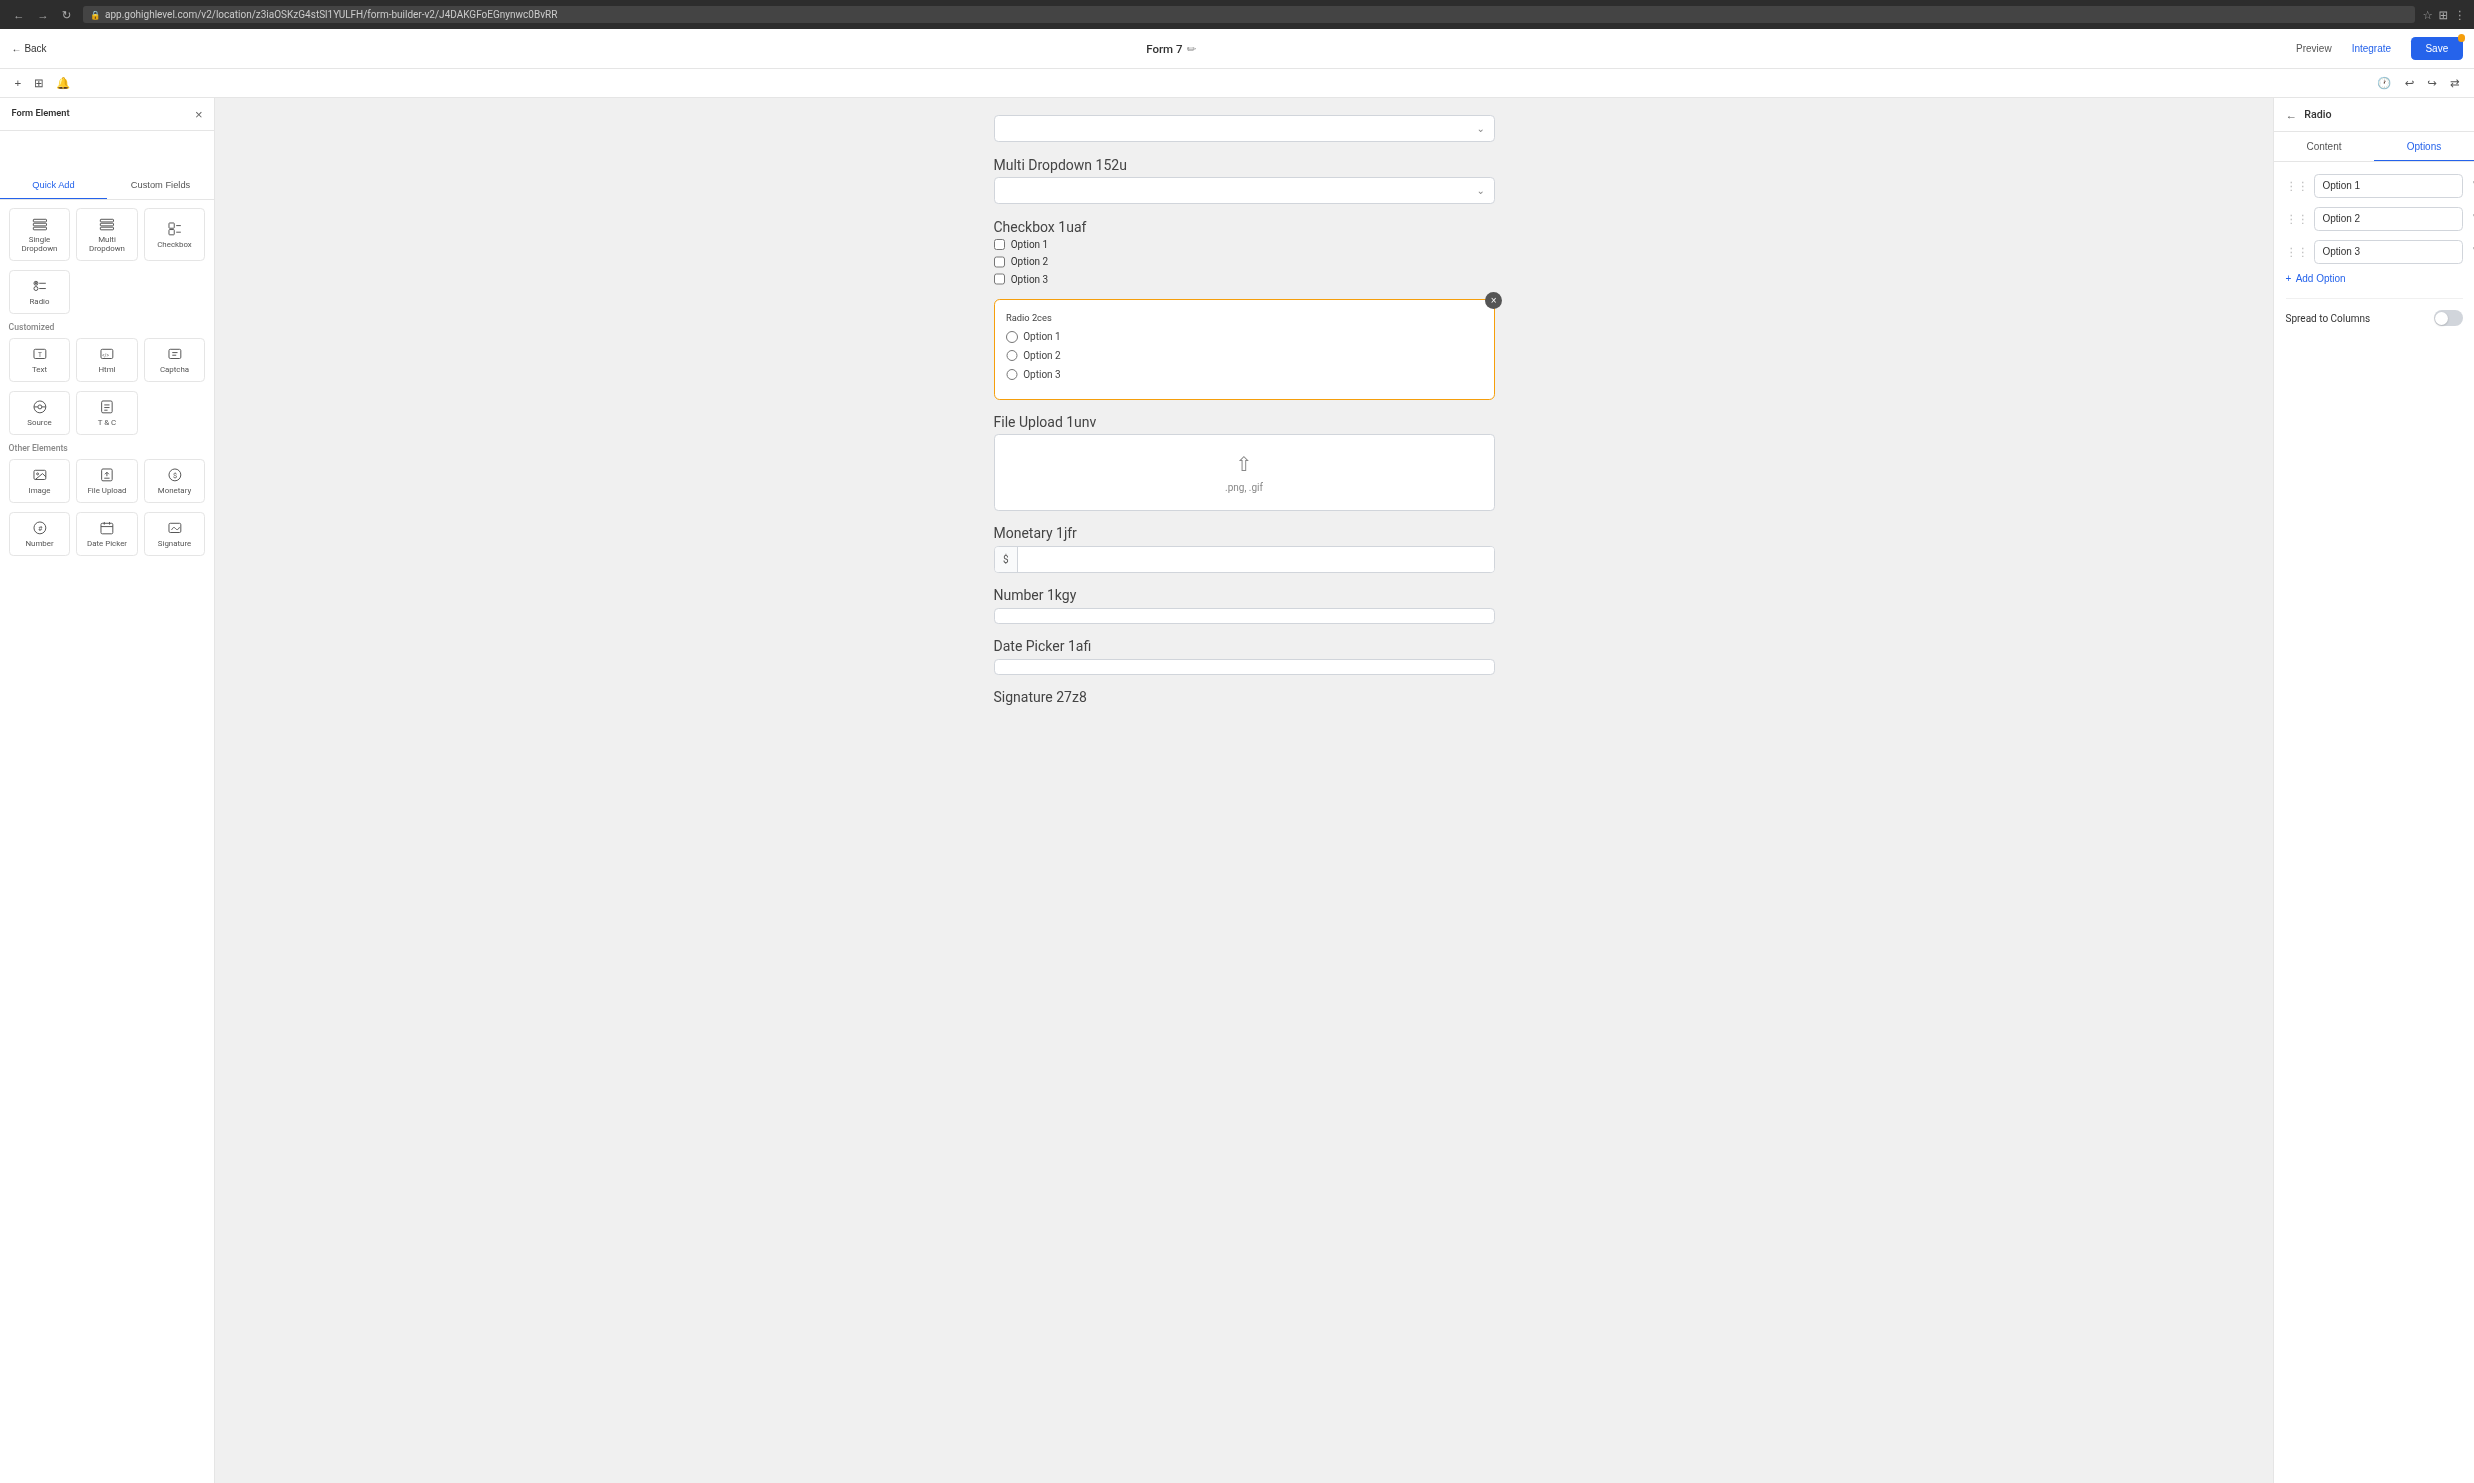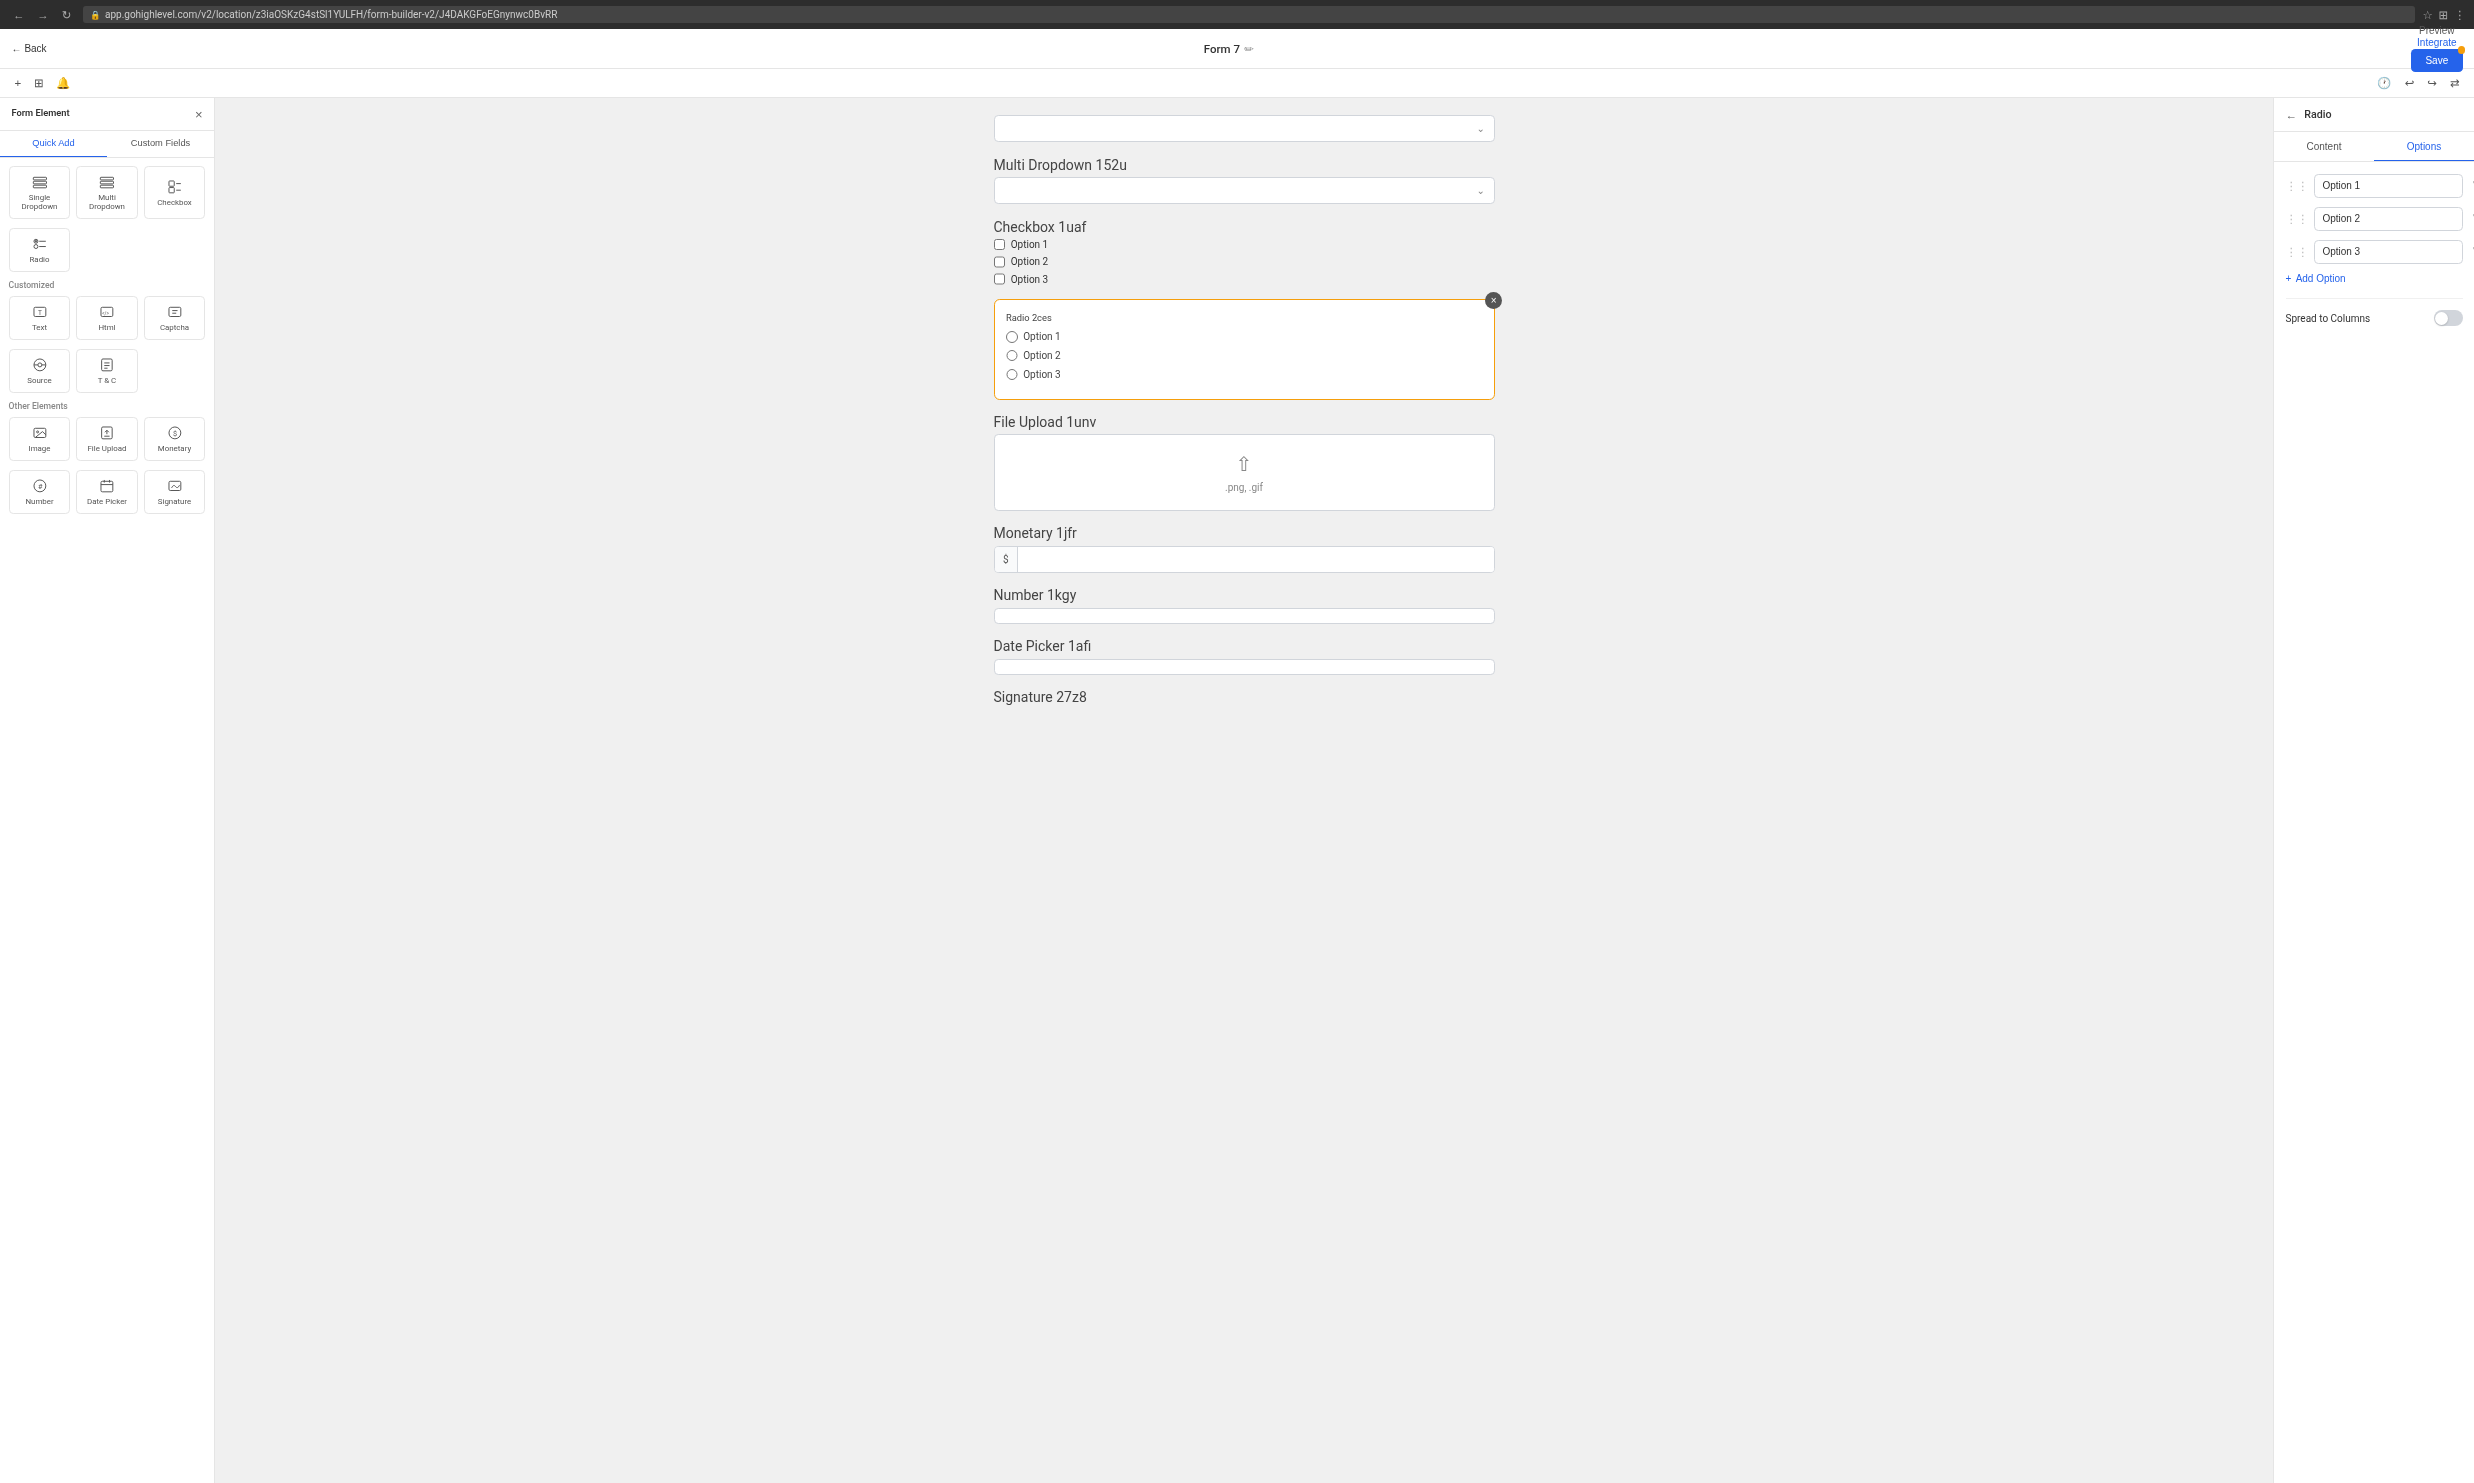--- a/index.html
+++ b/index.html
@@ -32,21 +32,21 @@
       align-items: center;
       padding: 0 11.5px;
       border-bottom: 0.7px solid #e5e5e5;
       gap: 11.5px;
       position: relative;
     }
     .app-header .back-btn {
       display: flex; align-items: center; gap: 2.9px; color: #333; cursor: pointer; background: none; border: none; font-size: 10px;
     }
     .app-header .form-title { flex: 1; text-align: center; font-size: 11.5px; font-weight: 500; display: flex; align-items: center; justify-content: center; gap: 4.3px; }
-    .app-header .header-actions { display: flex; gap: 1px; flex-direction: column; }
+    .app-header .header-actions { display: flex; gap: 20px; }
     .btn-preview { background: none; border: none; color: #555; cursor: pointer; font-size: 10px; }
     .btn-integrate { background: none; border: none; color: #2563eb; cursor: pointer; font-size: 10px; font-weight: 500; }
     .btn-save {
       background: #2563eb; color: #fff; border: none; border-radius: 4.3px; padding: 5.7px 14.3px; font-size: 10px; cursor: pointer; position: relative;
     }
     .btn-save .badge {
       position: absolute; top: -2.9px; right: -2.9px; background: #f59e0b; border-radius: 50%; width: 7.2px; height: 7.2px;
     }
 
     
@@ -87,21 +87,21 @@
       border-bottom: 0.7px solid #e5e5e5;
     }
     .left-panel-title { font-size: 9.3px; font-weight: 600; color: #333; }
     .close-btn { background: none; border: none; cursor: pointer; font-size: 13px; color: #666; }
 
     .panel-tabs {
       display: flex;
       border-bottom: 0.7px solid #e5e5e5;
     }
     .panel-tab {
-      flex: 1; padding: 7.2px; text-align: center; cursor: pointer; font-size: 9.3px; color: #555; background: none; border: none; border-bottom: 1.4px solid transparent;
+      flex: 1; padding: 7.2px; text-align: center; cursor: pointer; font-size: 9.3px; color: #555; background: none; border: none; border-bottom: 1.4px solid transparent; margin-top: 42px;
     }
     .panel-tab.active { color: #2563eb; border-bottom: 1.4px solid #2563eb; font-weight: 500; }
 
     .panel-content { flex: 1; overflow-y: auto; padding: 8.6px; }
 
     .section-label { font-size: 8.6px; color: #888; font-weight: 500; margin: 7.2px 0 5.7px; }
 
     .elements-grid { display: grid; grid-template-columns: repeat(3, 1fr); gap: 5.7px; margin-bottom: 8.6px; }
     .element-item {
       display: flex; flex-direction: column; align-items: center; justify-content: center;

